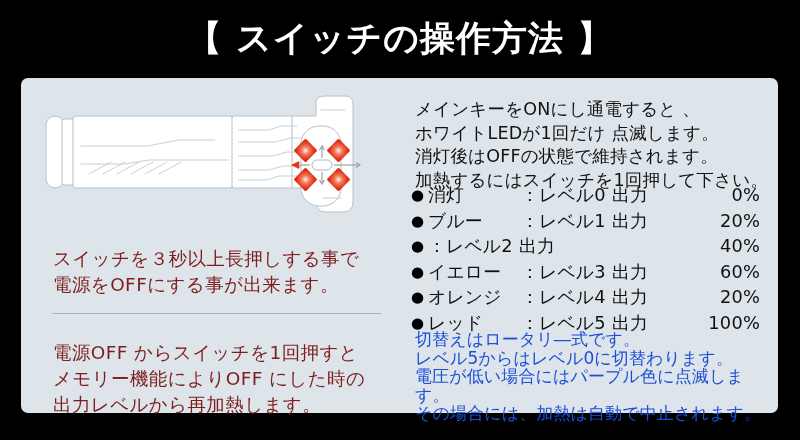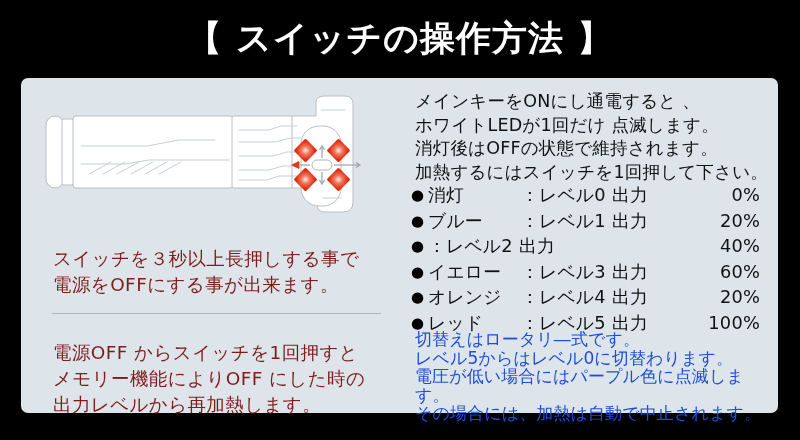--- a/index.html
+++ b/index.html
@@ -61,21 +61,21 @@
     position:absolute; left:31px; top:235px;
     width:329px; height:1px; background:#a9b6c0;
   }
   #left-para-2{ top:262px; }
 
   
   #right-col{
     position:absolute; left:392px; top:0; width:365px; height:335px;
   }
   #intro-text{
-    position:absolute; left:2px; top:12px;
+    position:absolute; left:2px; top:20px;
     color:#121212;
     font-size:17.5px;
     line-height:23.6px;
     letter-spacing:0.2px;
     white-space:pre-line;
     font-family:"DejaVu Sans","Liberation Sans",sans-serif;
   }
 
   
   #level-list{

